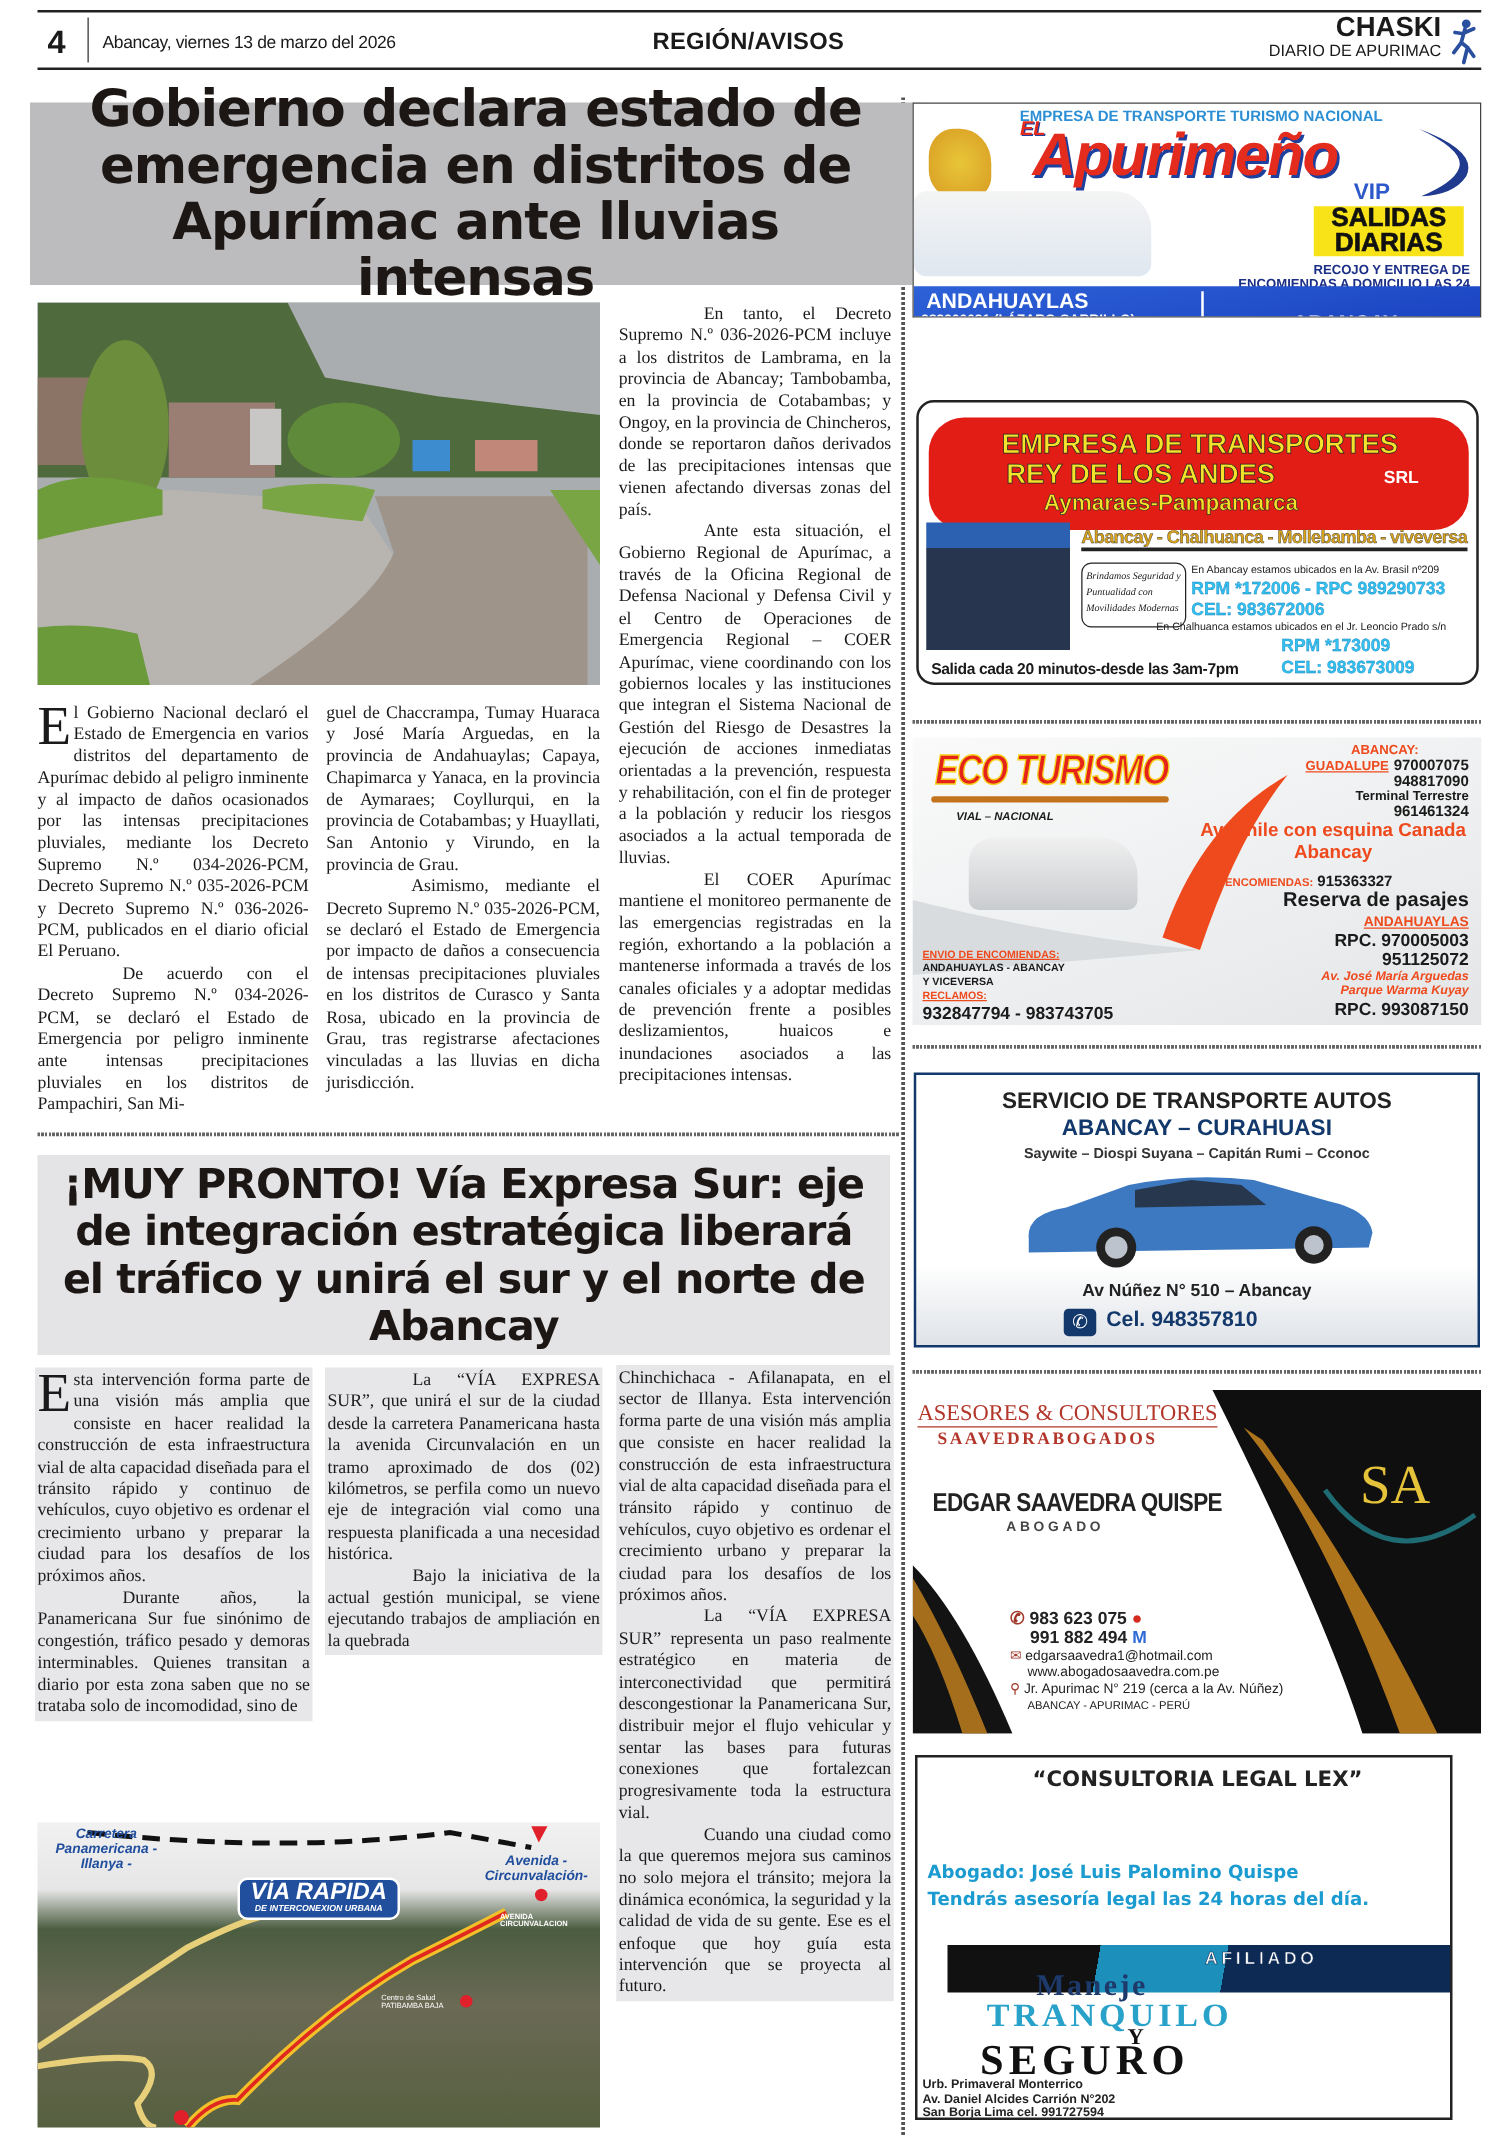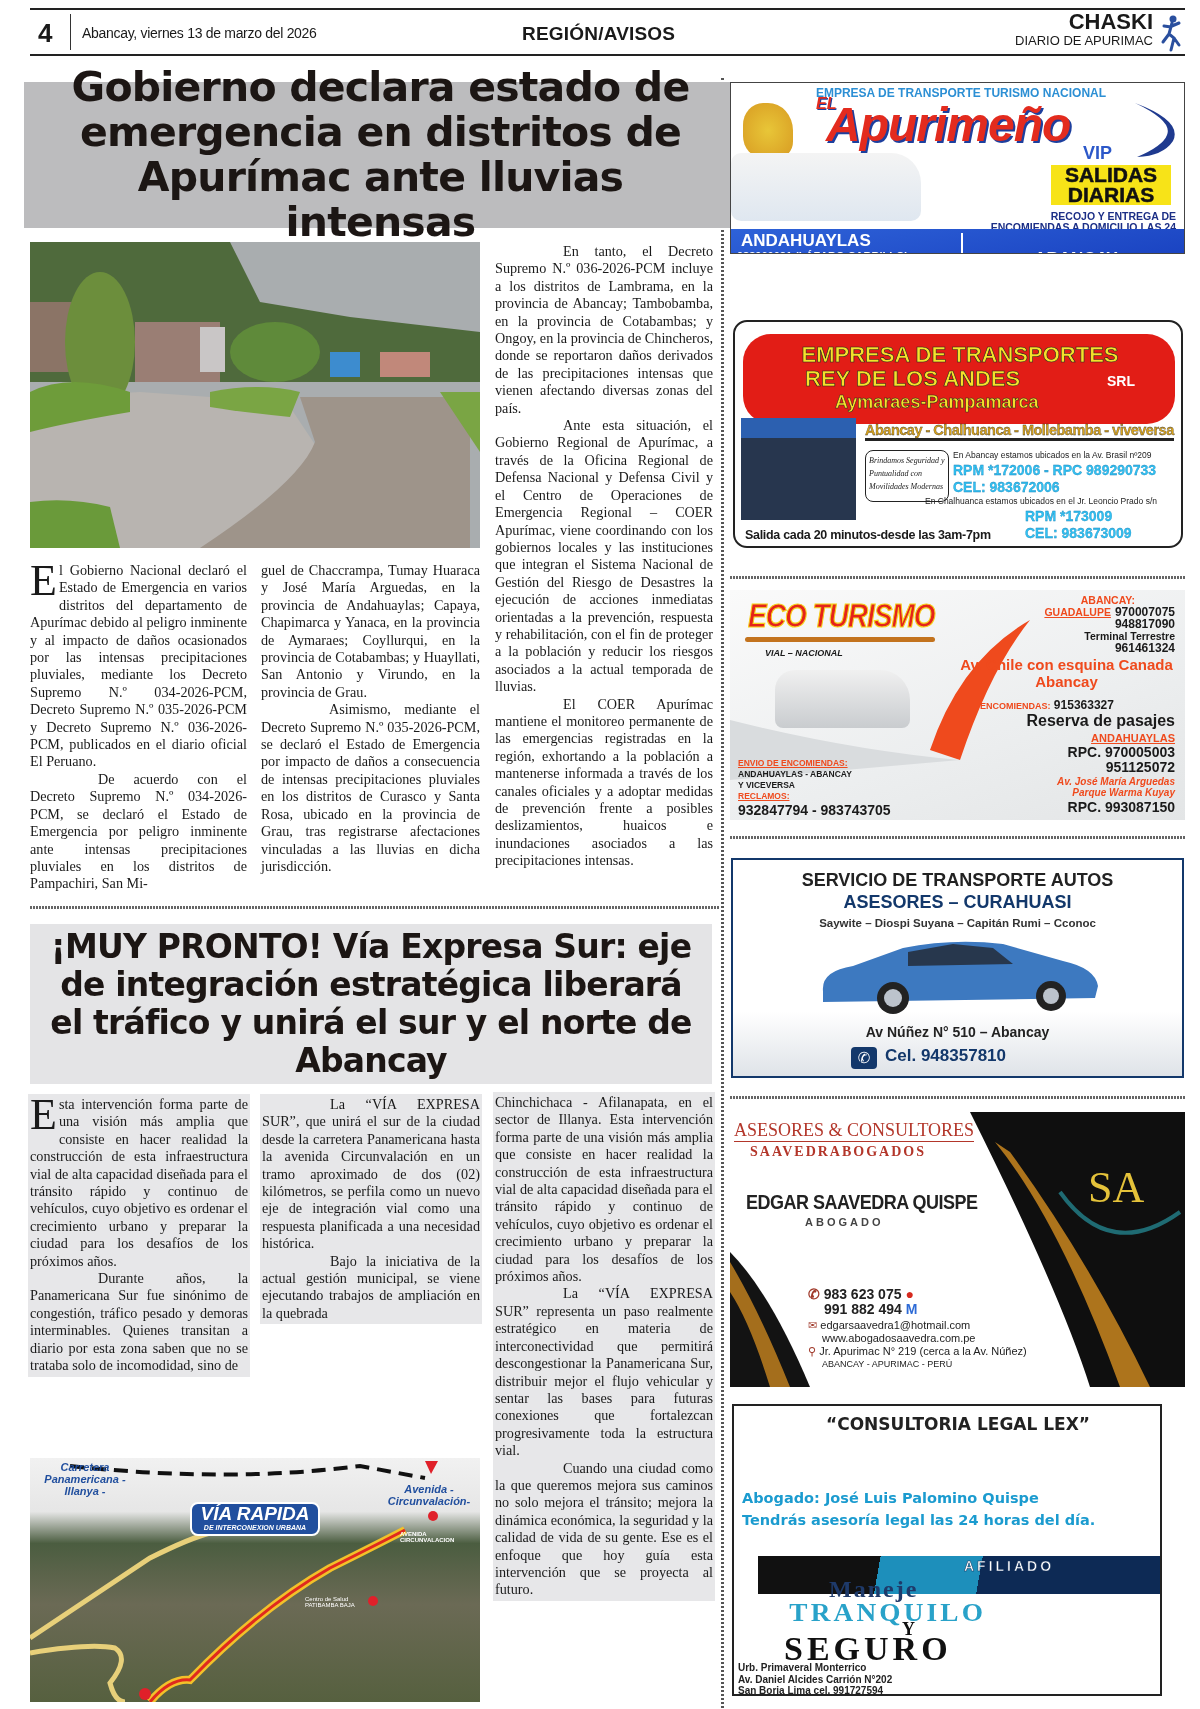--- a/index.html
+++ b/index.html
@@ -232,21 +232,21 @@
     <div>Y VICEVERSA</div>
     <div style="color:#ef4a1d; text-decoration:underline;">RECLAMOS:</div>
   </div>
   <div class="abs" style="left:8px; top:212px; font-weight:bold; font-size:14px;">932847794 - 983743705</div>
 </div>
 
 <div class="abs hdots" style="left:730px; top:836px; width:455px;"></div>
 
 <div class="abs ad" style="left:731px; top:858px; width:453px; height:220px; border:2px solid #13386b; background:linear-gradient(#ffffff 70%,#dfe3e8);">
   <div class="abs" style="left:0; top:10px; width:449px; text-align:center; font-weight:bold; font-size:18px; color:#222;">SERVICIO DE TRANSPORTE AUTOS</div>
-  <div class="abs" style="left:0; top:32px; width:449px; text-align:center; font-weight:bold; font-size:18px; color:#13386b;">ASESORES – CURAHUASI</div>
+  <div class="abs" style="left:0; top:32px; width:449px; text-align:center; font-weight:bold; font-size:18px; color:#13386b;">ABANCAY – CURAHUASI</div>
   <div class="abs" style="left:0; top:57px; width:449px; text-align:center; font-size:11.5px; font-weight:bold; color:#333;">Saywite – Diospi Suyana – Capitán Rumi – Cconoc</div>
   <svg class="abs" style="left:80px; top:76px;" width="290" height="80" viewBox="0 0 290 80">
     <path d="M10 55 Q8 35 40 30 L90 12 Q140 2 190 8 L250 25 Q282 32 285 50 L282 62 L10 66Z" fill="#3d79c0"></path>
     <path d="M95 16 L140 8 L180 12 L200 28 L95 30Z" fill="#27374d"></path>
     <circle cx="80" cy="62" r="16" fill="#222"></circle>
       <circle cx="80" cy="62" r="9" fill="#bcc3cc"></circle>
     <circle cx="238" cy="60" r="15" fill="#222"></circle>
       <circle cx="238" cy="60" r="8" fill="#bcc3cc"></circle>
   </svg>
   <div class="abs" style="left:0; top:164px; width:449px; text-align:center; font-size:14px; font-weight:bold; color:#222;">Av Núñez N° 510 – Abancay</div>

